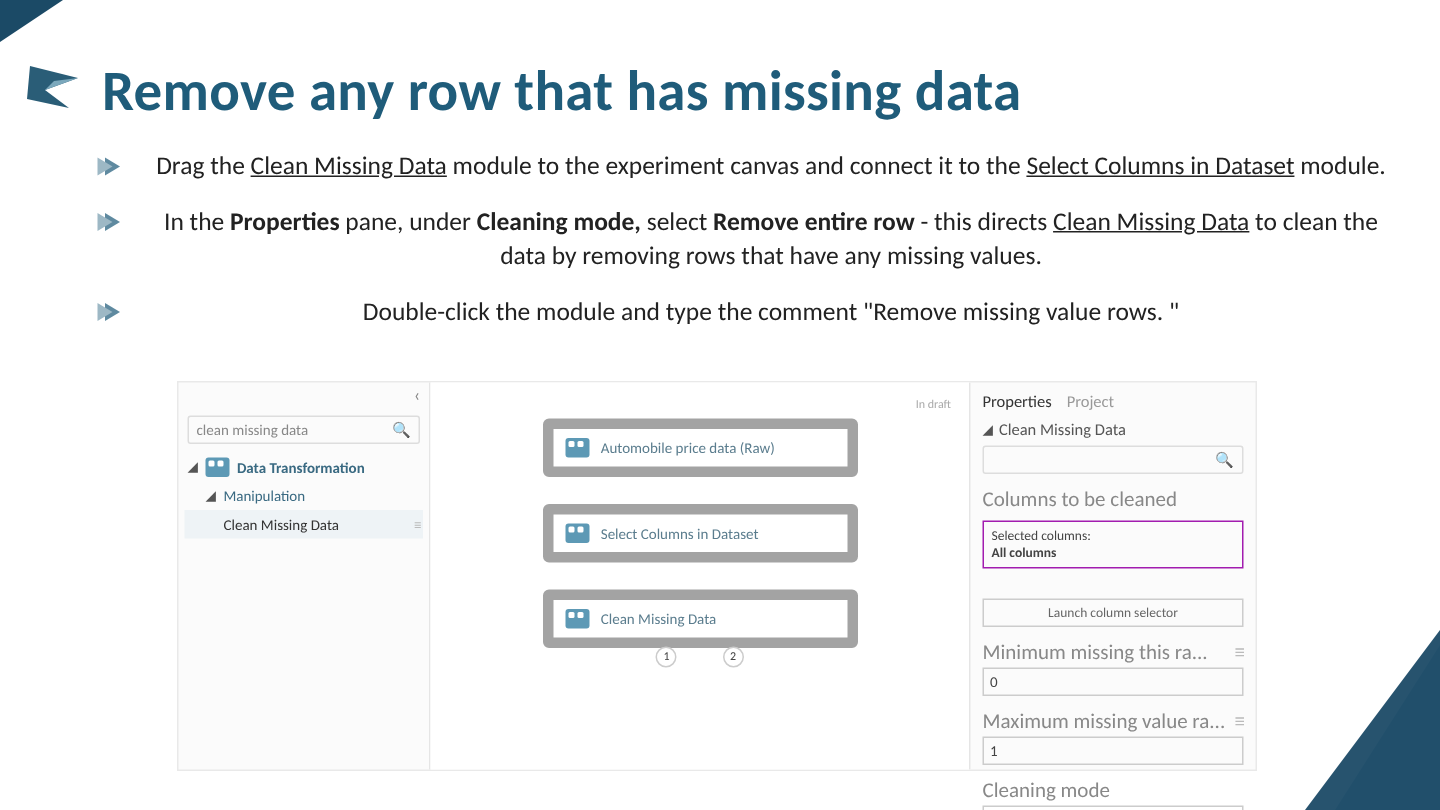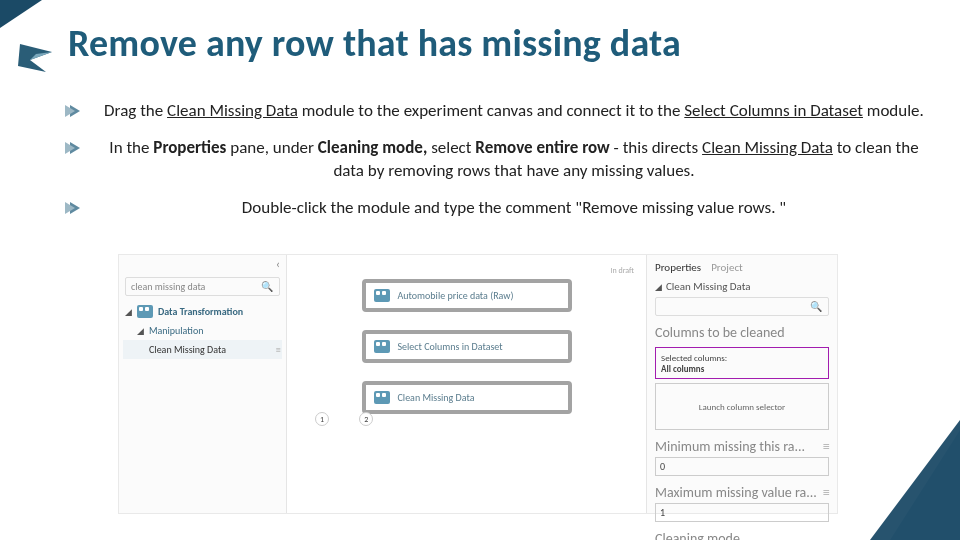--- a/index.html
+++ b/index.html
@@ -2,52 +2,52 @@
 <html><head>
 <meta charset="utf-8">
 <style>
   * { box-sizing: border-box; margin: 0; padding: 0; }
   html, body { width: 960px; height: 540px; font-family: "Segoe UI", Calibri, Arial, sans-serif; background: #fff; overflow: hidden; position: relative; }
   .corner-tl { position: absolute; top: 0; left: 0; width: 0; height: 0; border-top: 28px solid #1b4a66; border-right: 42px solid transparent; }
   .corner-br { position: absolute; bottom: 0; right: 0; width: 0; height: 0; border-bottom: 120px solid #1b4a66; border-left: 90px solid transparent; opacity:.95;}
   .corner-br2 { position: absolute; bottom: 0; right: 0; width: 0; height: 0; border-bottom: 110px solid #3a80a2; border-left: 70px solid transparent; opacity:.6;}
   .logo { position: absolute; top: 36px; left: 16px; width: 40px; height: 40px; }
   .logo svg { width: 40px; height: 40px; }
-  h1.title { position: absolute; top: 20px; left: 68px; font-size: 38px; font-weight: 600; color: #1f5c7a; letter-spacing: .2px;}
+  h1.title { position: absolute; top: 38px; left: 68px; font-size: 38px; font-weight: 600; color: #1f5c7a; letter-spacing: .2px;}
   .body { position: absolute; top: 100px; left: 68px; right: 30px; }
   ul.bullets { list-style: none; }
   ul.bullets > li { position: relative; padding-left: 30px; font-size: 17px; line-height: 1.35; color: #222; margin-bottom: 14px; text-align: center; }
   ul.bullets > li::before { content: ""; position: absolute; left: 2px; top: 5px; width: 0; height: 0; border-left: 10px solid #5f8aa0; border-top: 6px solid transparent; border-bottom: 6px solid transparent; }
   ul.bullets > li::after { content:""; position:absolute; left:0; top:5px; width:0; height:0; border-left:10px solid #9db8c5; border-top:6px solid transparent; border-bottom:6px solid transparent; transform:translateX(-3px);}
   .u { text-decoration: underline; }
   .b { font-weight: 700; }
 
   .shot { position: absolute; top: 254px; left: 118px; width: 720px; height: 260px; background:#fbfbfb; border:1px solid #e9e9e9; display:flex; font-size:10px; color:#444;}
   .shot .col { border-right:1px solid #e5e5e5; }
   .shot .search { display:flex; align-items:center; justify-content:space-between; border:1px solid #ddd; border-radius:2px; padding:2px 5px; margin:4px 6px; color:#888;}
   .shot .tree { padding:2px 4px; }
   .shot .tree .row { display:flex; align-items:center; gap:5px; padding:3px 2px; color:#3a6a82;}
   .shot .tree .row.sel { background:#eef3f6; color:#333; justify-content:space-between;}
   .shot .caret { font-size:9px; color:#555;}
   .shot .canvas { flex:1; background:#fff; padding:6px 14px; position:relative;}
   .shot .ctitle { font-size:16px; color:#9aa0a3; font-weight:300;}
   .shot .draft { position:absolute; top:10px; right:12px; font-size:8px; color:#aaa;}
-  .shot .module { margin:18px auto 0; width:210px; border:4px solid #a3a3a3; border-radius:4px; padding:6px 8px; display:flex; align-items:center; gap:8px; color:#5b7d8e; background:#fff;}
+  .shot .module { margin:18px auto 0; width:210px; border:7px solid #a3a3a3; border-radius:4px; padding:6px 8px; display:flex; align-items:center; gap:8px; color:#5b7d8e; background:#fff;}
   .shot .micon { width:16px; height:13px; background:#5d99b5; border-radius:2px; position:relative; flex-shrink:0;}
   .shot .micon::before{content:"";position:absolute;left:2px;top:2px;width:4px;height:4px;background:#fff;border-radius:1px;}
   .shot .micon::after{content:"";position:absolute;left:8px;top:2px;width:4px;height:4px;background:#fff;border-radius:1px;}
-  .shot .ports { margin-top:-2px;}
+  .shot .ports { text-align:center; margin-top:-2px;}
   .shot .port { display:inline-flex; width:14px; height:14px; border:1px solid #ccc; border-radius:50%; align-items:center; justify-content:center; font-size:8px; margin:0 14px; background:#fff;}
   .shot .props { width:190px; padding:6px 8px;}
   .shot .tabs { display:flex; gap:10px; font-size:11px; color:#999;}
   .shot .tabs .act{ color:#333;}
   .shot .label { font-size:14px; color:#888; margin-top:8px;}
   .shot .val { border:1px solid #ccc; padding:2px 4px; font-size:10px; margin-top:2px; display:flex; align-items:center; justify-content:space-between;}
   .shot .selbox { border:1px solid #a21caf; margin-top:6px; padding:4px 5px; font-size:9px;}
-  .shot .btn { border:1px solid #ccc; text-align:center; padding:17px 0; margin-top:4px; font-size:9px; color:#666;}
+  .shot .btn { border:1px solid #ccc; text-align:center; padding:3px 0; margin-top:20px; font-size:9px; color:#666;}
   .shot .ptitle { display:flex; align-items:center; gap:4px; font-size:11px; color:#555; margin-top:6px;}
   .shot .chev { font-size:12px; color:#888;}
   .hambg { color:#bbb; letter-spacing:-1px;}
 </style>
 </head>
 <body>
 
 <div class="corner-tl"></div>
 <div class="corner-br2"></div>
 <div class="corner-br"></div>

